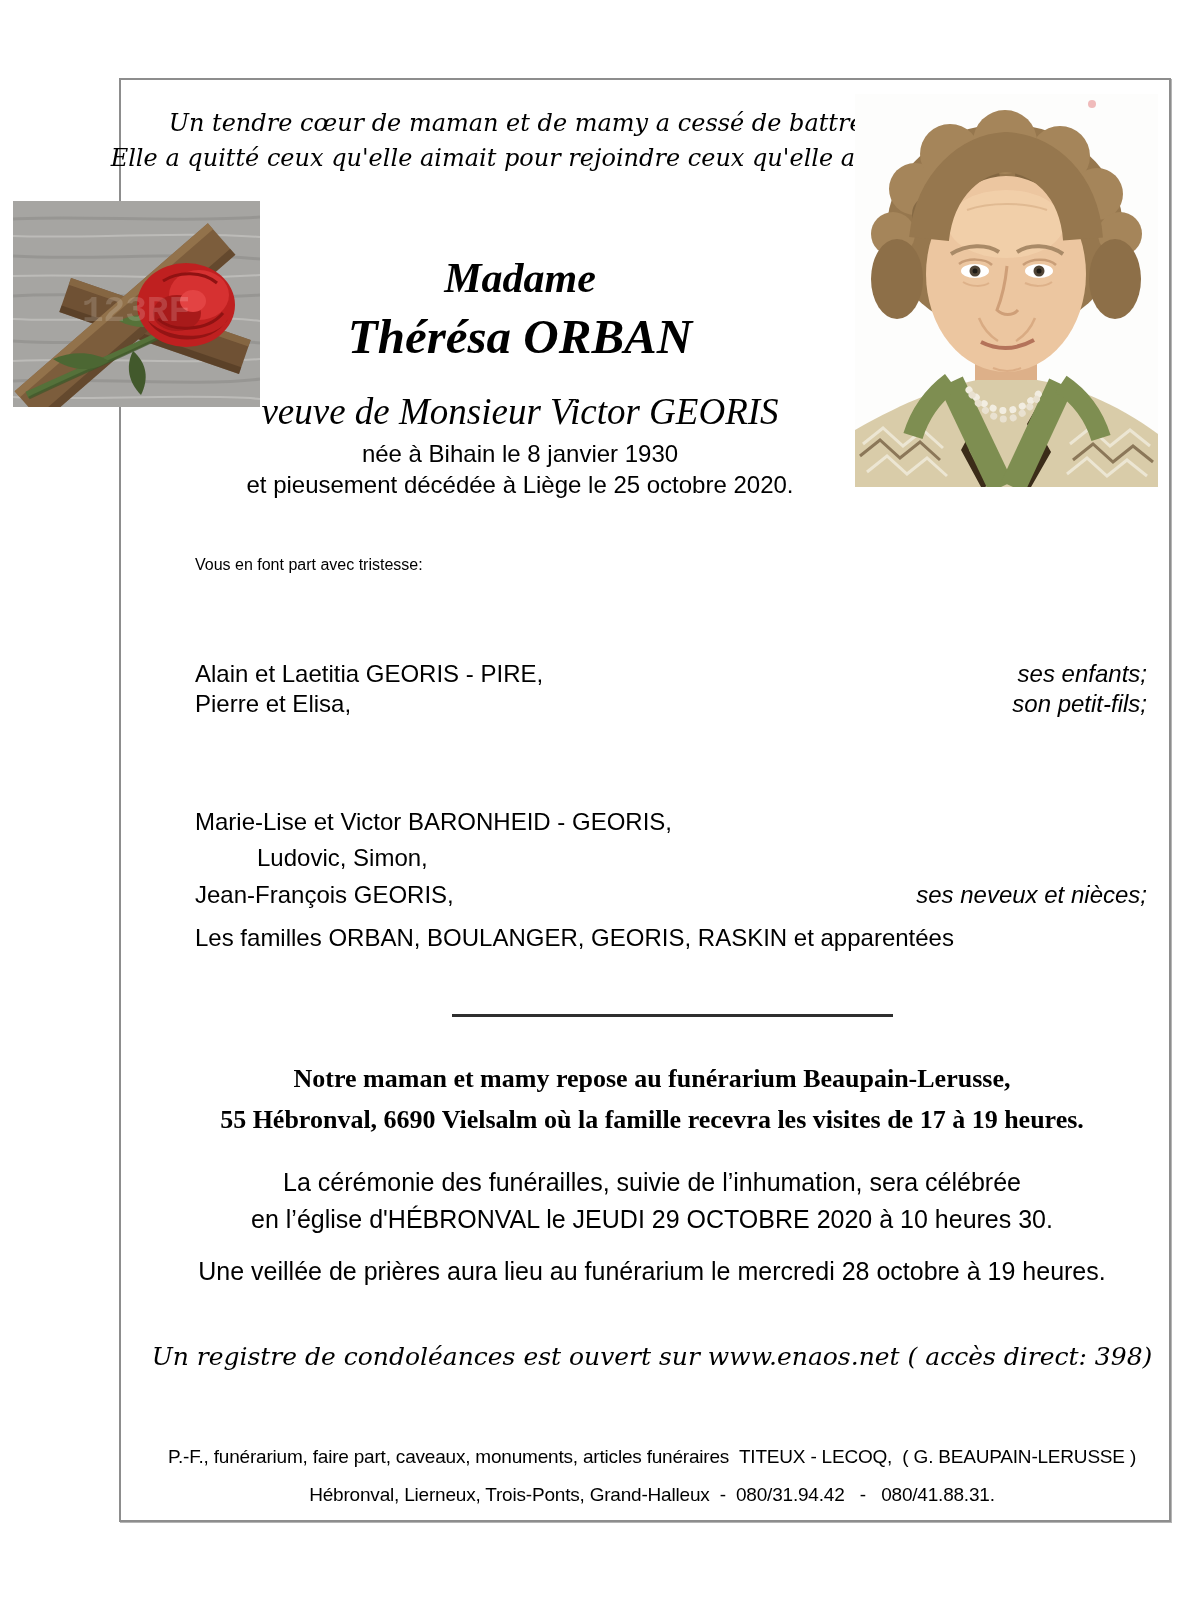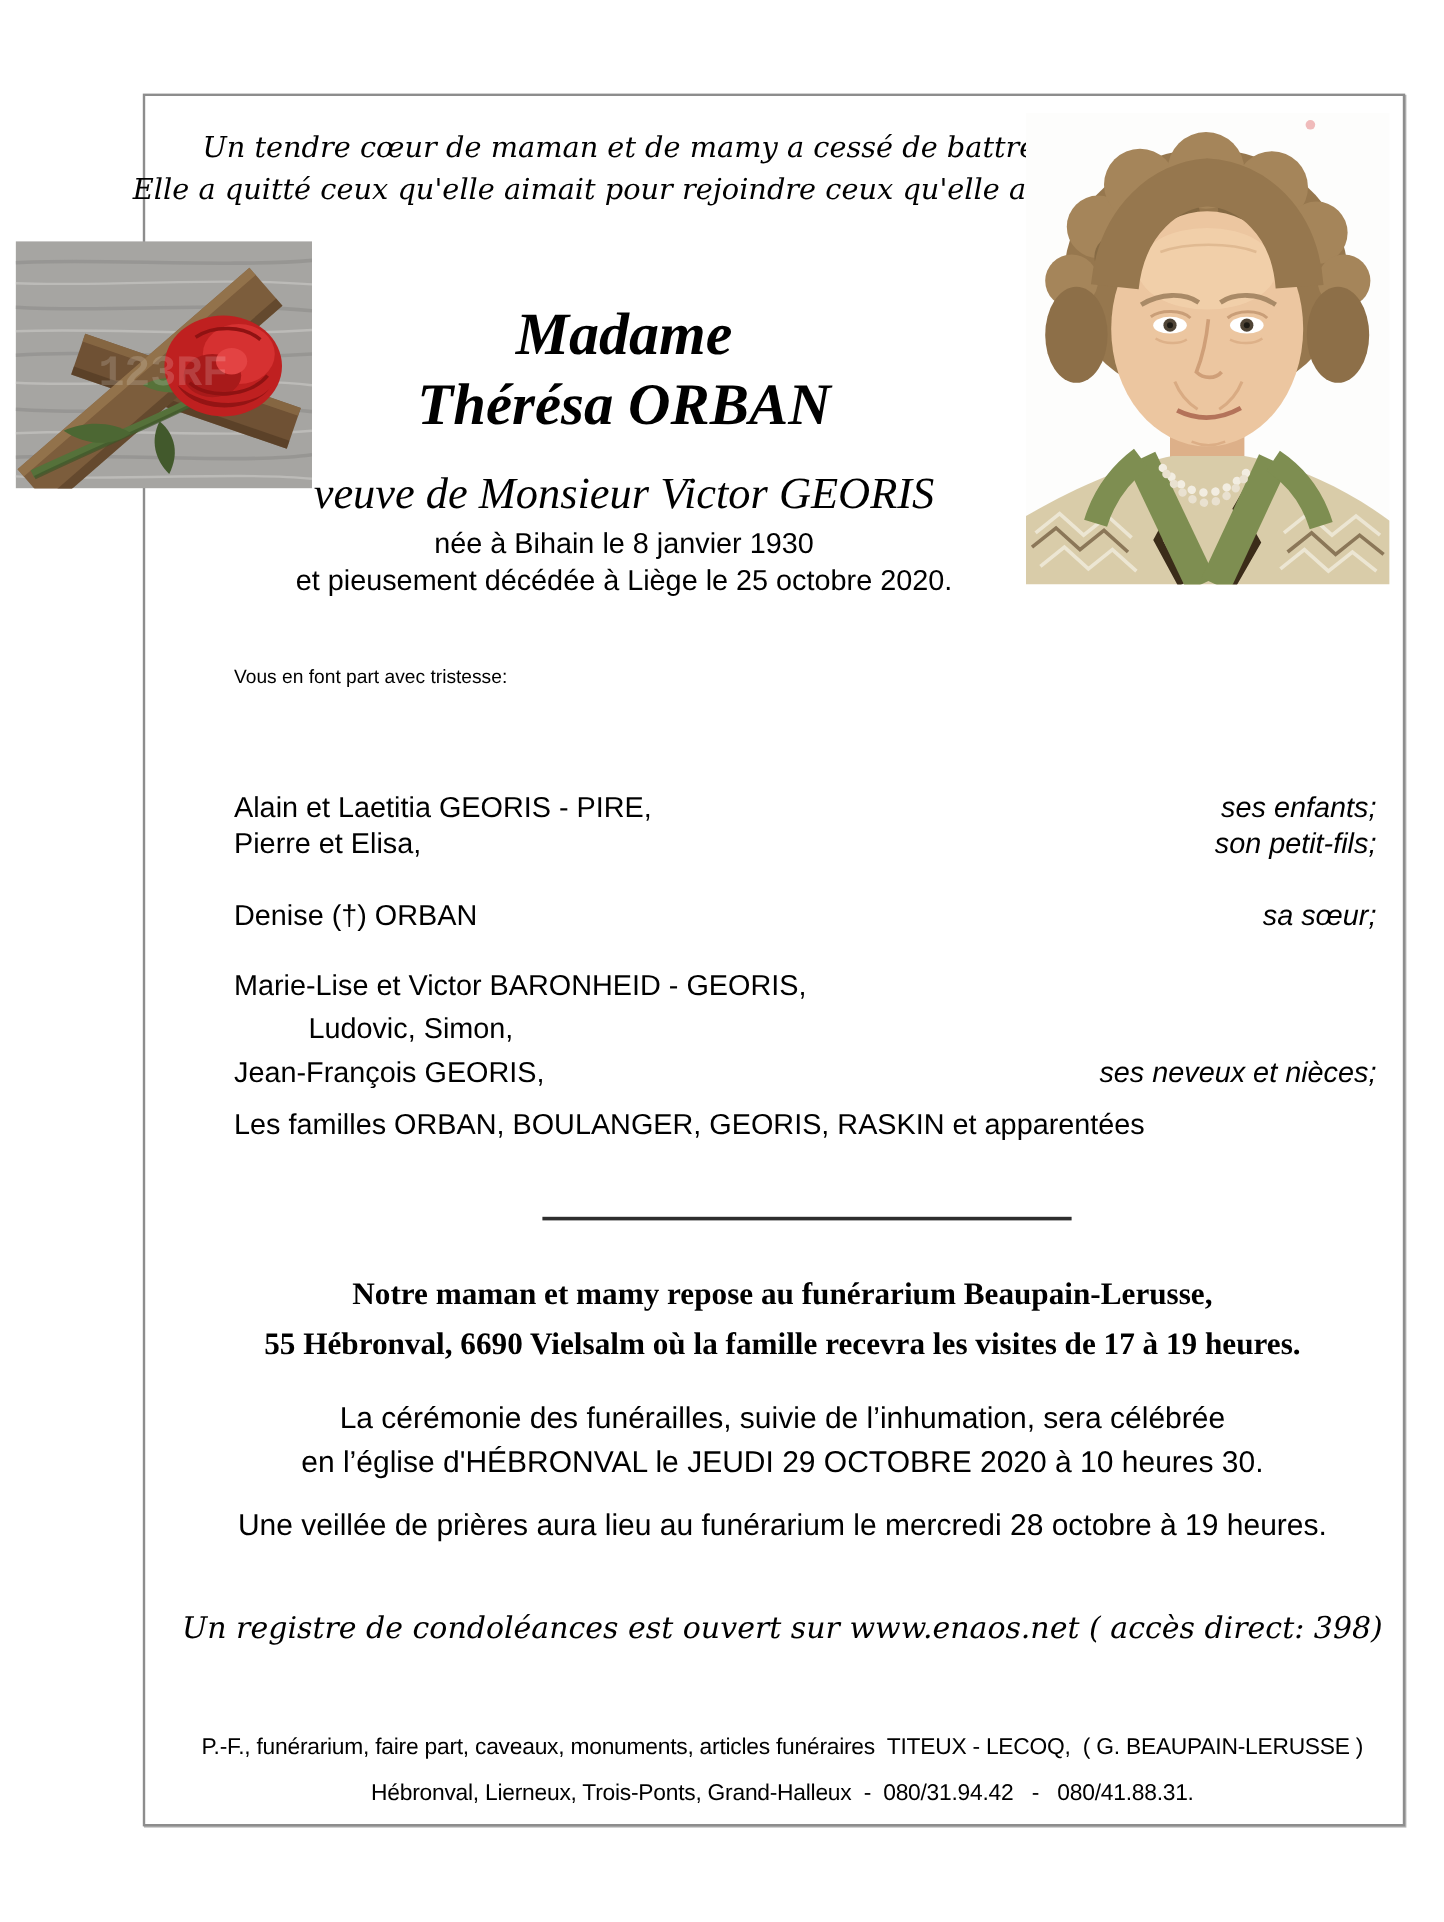--- a/index.html
+++ b/index.html
@@ -6,21 +6,21 @@
   #page{position:relative;width:1203px;height:1602px;background:#ffffff;overflow:hidden;
         font-family:"Liberation Sans",sans-serif;color:#000;}
   .frame{position:absolute;left:119px;top:78px;width:1048px;height:1440px;
          border:2px solid #8d8d8d;box-shadow:1px 1px 0 #b5b5b5;}
   .quote{position:absolute;left:60px;top:106px;width:920px;text-align:center;
          font-family:"DejaVu Serif",serif;font-style:italic;font-size:24px;line-height:35px;}
   .photo{position:absolute;}
   .photo-cross{left:13px;top:201px;width:247px;height:206px;font-family:Liberation Mono, monospace;}
   .photo-portrait{left:855px;top:94px;width:303px;height:393px;}
   .cline{position:absolute;left:60px;width:920px;text-align:center;}
-  .t-madame{top:256px;font-family:"Liberation Serif",serif;font-style:italic;font-weight:bold;font-size:50px;line-height:44px;}
+  .t-madame{top:256px;font-family:"Liberation Serif",serif;font-style:italic;font-weight:bold;font-size:42px;line-height:44px;}
   .t-name{top:308px;font-family:"Liberation Serif",serif;font-style:italic;font-weight:bold;font-size:49px;line-height:58px;text-align:center;}
   .t-veuve{top:390px;font-family:"Liberation Serif",serif;font-style:italic;font-weight:normal;font-size:37px;line-height:44px;}
   .born{top:438px;font-size:24px;line-height:31px;}
   .announce{position:absolute;left:195px;top:556px;font-size:16px;}
   .frow{position:absolute;left:195px;width:952px;display:flex;justify-content:space-between;font-size:24px;white-space:pre;}
   .frow .role{font-style:italic;text-align:right;}
   .r0{top:660px}.r1{top:690px}.r2{top:750px}.r3{top:808px}.r4{top:844px}.r5{top:881px}.r6{top:924px}
   .indent{padding-left:62px;}
   .divider{position:absolute;left:452px;top:1014px;width:441px;height:0;border-top:3px solid #2e2e2e;}
   .mid{position:absolute;left:77px;width:1150px;text-align:center;white-space:pre;}
@@ -172,24 +172,20 @@
   <div class="announce">Vous en font part avec tristesse:</div>
 
   <div class="frow r0">
     <span>Alain et Laetitia GEORIS - PIRE,</span>
     <span class="role">ses enfants;</span>
   </div>
   <div class="frow r1">
     <span>Pierre et Elisa,</span>
     <span class="role">son petit-fils;</span>
   </div>
-  <div class="frow r2">
-    <span>Denise (†) ORBAN</span>
-    <span class="role">sa sœur;</span>
-  </div>
   <div class="frow r3">
     <span>Marie-Lise et Victor BARONHEID - GEORIS,</span>
     <span class="role"></span>
   </div>
   <div class="frow r4">
     <span class="indent">Ludovic, Simon,</span>
     <span class="role"></span>
   </div>
   <div class="frow r5">
     <span>Jean-François GEORIS,</span>

